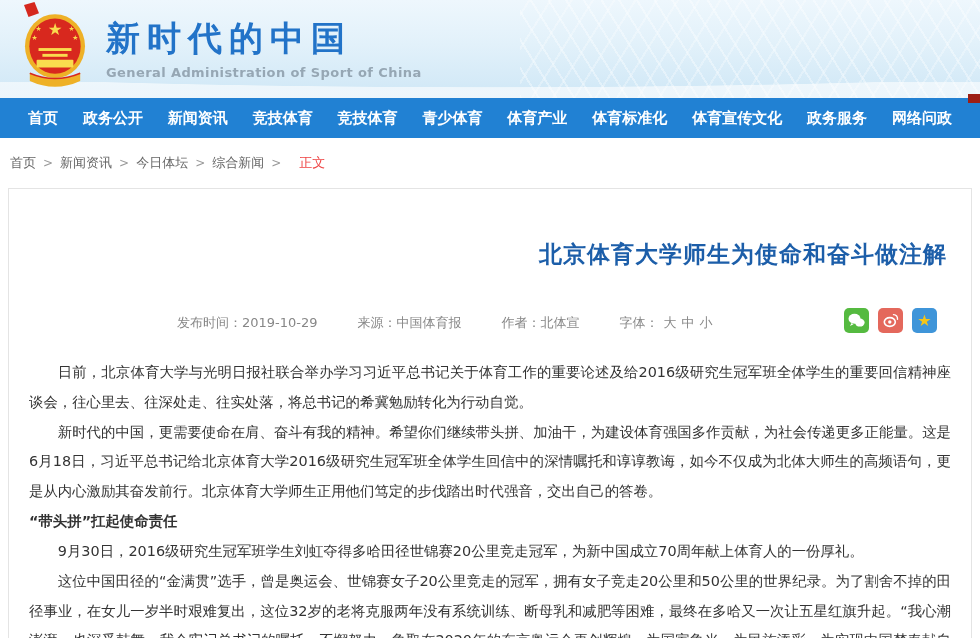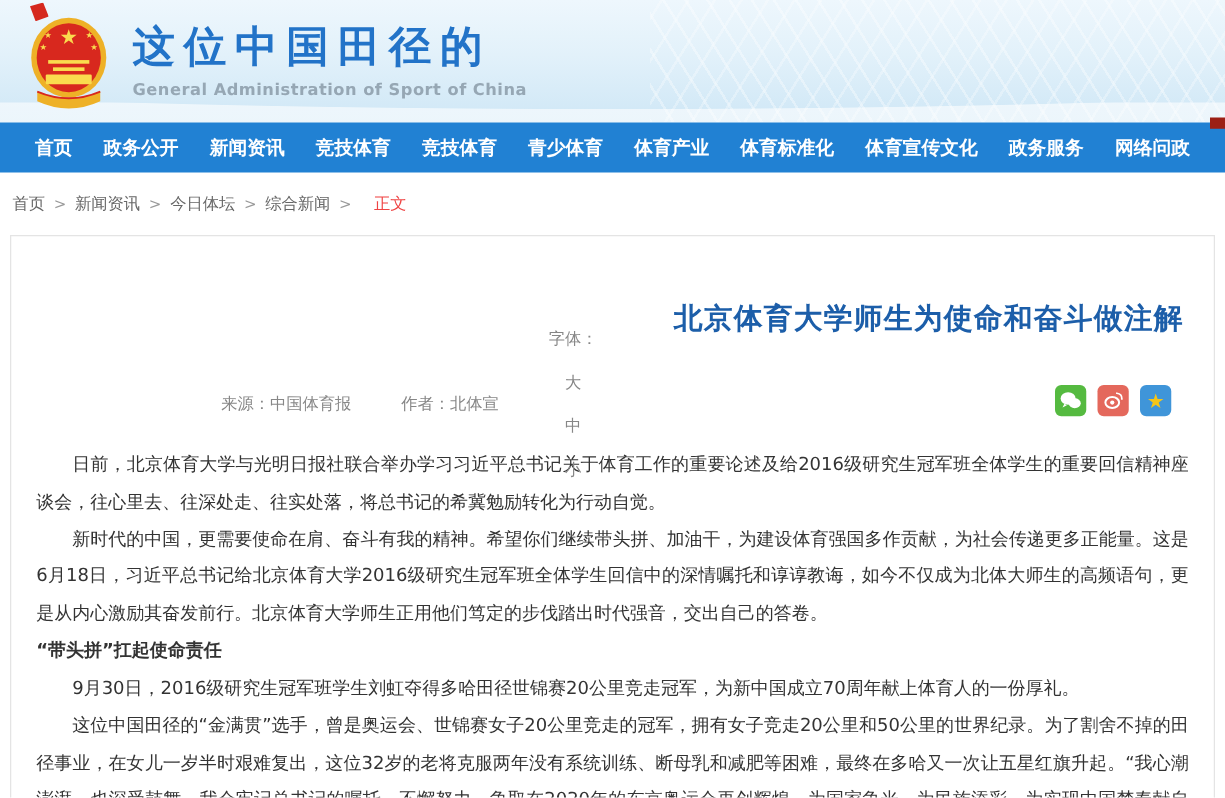--- a/index.html
+++ b/index.html
@@ -63,21 +63,21 @@
   .article-title{
     text-align:right;color:#1c5ea9;font-size:23px;font-weight:bold;
     letter-spacing:1px;margin:4px;
   }
   .meta-row{
     position:relative;margin-top:40px;height:26px;
     font-size:13px;color:#878787;display:flex;align-items:center;
   }
   .meta-group{margin-left:148px;display:flex;gap:40px;align-items:center;}
   .meta-item{white-space:nowrap;}
-  .font-controls{display:flex;gap:17px;align-items:center;flex-direction:column;}
+  .font-controls{display:flex;gap:5px;align-items:flex-start;}
   .font-size-btn{cursor:pointer;}
   .share{position:absolute;right:14px;top:-2px;display:flex;gap:9px;}
   .share-btn{
     width:25px;height:25px;border-radius:5px;cursor:pointer;
     display:flex;align-items:center;justify-content:center;flex:none;
   }
   .share-wechat{background:#55ba40;}
   .share-weibo{background:#e4685c;}
   .share-qzone{background:#3f95d9;font-size:16px;color:#f5c518;line-height:1;}
   
@@ -104,21 +104,21 @@
       <text x="49" y="24" text-anchor="middle" font-size="7" fill="#fadb4e">★</text>
       <text x="11" y="34" text-anchor="middle" font-size="7" fill="#fadb4e">★</text>
       <text x="53" y="34" text-anchor="middle" font-size="7" fill="#fadb4e">★</text>
       <rect x="15" y="42" width="34" height="3" fill="#fadb4e"></rect>
       <rect x="19" y="48" width="26" height="3" fill="#fadb4e"></rect>
       <rect x="13" y="54" width="38" height="8" rx="1" fill="#fadb4e"></rect>
       <path d="M6 68 Q32 79 58 68 L58 76 Q32 88 6 76 Z" fill="#eeb127"></path>
       <path d="M6 68 Q32 79 58 68" fill="none" stroke="#d8281e" stroke-width="1.5"></path>
     </svg>
     <div>
-      <div class="site-name">这位中国田径的</div>
+      <div class="site-name">新时代的中国</div>
       <div class="site-en">General Administration of Sport of China</div>
     </div>
   </div>
 </div>
 
 <div class="nav">
   <div class="red-frag-right"></div>
   <span class="nav-item">首页</span>
   <span class="nav-item">政务公开</span>
   <span class="nav-item">新闻资讯</span>
@@ -142,20 +142,21 @@
   <span class="crumb">综合新闻</span>
   <span class="crumb-sep">&gt;</span>
   <span class="crumb-current">正文</span>
 </div>
 
 <div class="content">
   <h1 class="article-title">北京体育大学师生为使命和奋斗做注解</h1>
 
   <div class="meta-row">
     <div class="meta-group">
+      <span class="meta-item"><span>发布时间：</span><span>2019-10-29</span></span>
       <span class="meta-item"><span>来源：</span><span>中国体育报</span></span>
       <span class="meta-item"><span>作者：</span><span>北体宣</span></span>
       <span class="meta-item font-controls">
         <span>字体：</span>
         <span class="font-size-btn">大</span>
         <span class="font-size-btn">中</span>
         <span class="font-size-btn">小</span>
       </span>
     </div>
     <div class="share">

